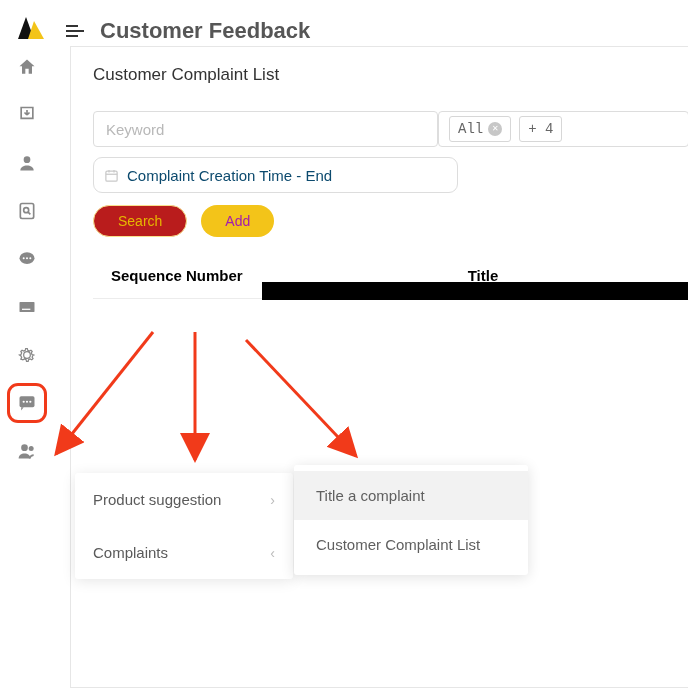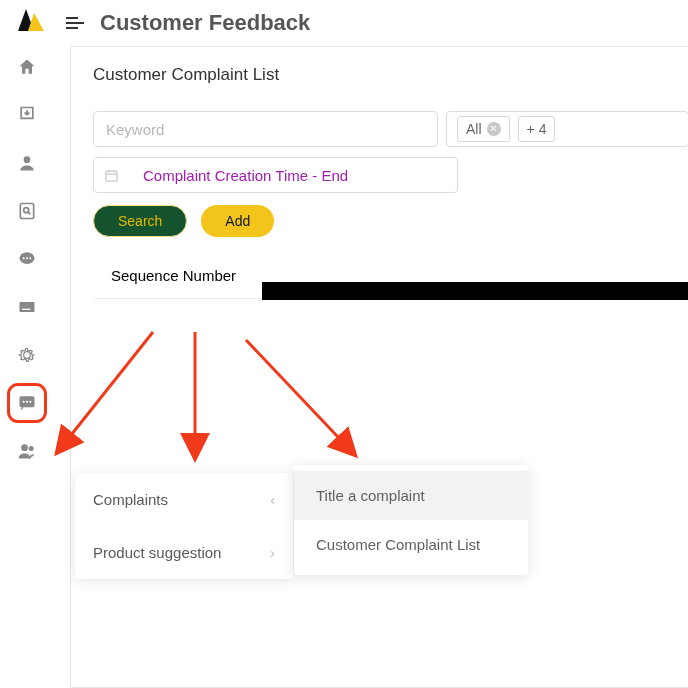--- a/index.html
+++ b/index.html
@@ -10,20 +10,21 @@
       height: 688px;
       overflow: hidden;
       position: relative;
     }
     .topbar {
       display: flex;
       align-items: center;
       height: 46px;
       padding: 0 8px;
       gap: 12px;
+      margin-top: 8px;
     }
     .logo {
       width: 36px; height: 36px;
       display: flex; align-items: center; justify-content: center;
       margin-left: 4px;
     }
     .menu-toggle {
       width: 22px; height: 22px;
       display: flex; flex-direction: column; justify-content: center;
       gap: 3px;
@@ -69,85 +70,84 @@
       border-right: none;
       height: 642px;
       padding: 18px 0 0 22px;
     }
     .section-title {
       font-size: 17px; color: #333; font-weight: 400;
       margin-bottom: 26px;
     }
     .filter-row {
       display: flex;
-      gap: 8px;
       margin-bottom: 10px;
     }
     .keyword-input {
       width: 345px; height: 36px;
       border: 1px solid #ddd;
       border-radius: 4px;
       padding: 0 12px;
       font-size: 15px;
       color: #333;
     }
     .keyword-input::placeholder { color: #b8b8b8; }
     .filter-box {
       flex: 1;
       height: 36px;
       border: 1px solid #ddd;
       border-radius: 4px;
       margin-right: -1px;
       display: flex; align-items: center;
-      padding-left: 10px; gap: 8px;
+      padding-left: 10px; gap: 8px; font-family: Liberation Mono, monospace;
     }
     .pill {
       display: inline-flex; align-items: center; gap: 5px;
       height: 26px;
       border: 1px solid #d7d7d7;
       border-radius: 3px;
       font-size: 14px;
       color: #666;
       padding: 0 8px;
     }
     .pill .x {
       width: 14px; height: 14px; border-radius: 50%;
       background: #c7c7c7; color: #fff;
       display: inline-flex; align-items: center; justify-content: center;
       font-size: 10px; line-height: 1;
     }
     .date-input {
       width: 365px; height: 36px;
-      border: 1px solid #ddd; border-radius: 4px;
-      display:flex; align-items:center; padding: 0 10px; gap: 24px;
-      color: #a21caf; font-size: 15px;
+      border: 1px solid #ddd; border-radius: 9px;
+      display:flex; align-items:center; padding: 0 10px; gap: 8px;
+      color: #0c4a6e; font-size: 15px;
       margin-bottom: 12px;
     }
     .btn-row { display:flex; gap: 14px; margin-bottom: 30px; }
     .btn {
       height: 32px;
       border: none;
       border-radius: 16px;
       padding: 0 24px;
       font-size: 14px;
       cursor: pointer;
     }
     .btn.search-btn {
-      background: #14532d;
+      background: #b91c1c;
       color: #e6b800;
       border: 1px solid #f8e18c;
     }
     .btn.yellow {
       background: #f3c419;
-      color: #0f172a;
+      color: #a21caf;
       text-align: center;
     }
     .table-header {
       display: flex;
-      font-weight: 400;
+      font-weight: 700;
       color: #000;
       font-size: 15px;
       padding-bottom: 14px;
     }
     .th-seq { width: 185px; padding-left: 18px; }
     .th-cnum { width: 280px; }
     .th-title { flex: 1; text-align: center; }
     .table-divider {
       border-top: 1px solid #ececec;
       margin-right: -1px;
@@ -301,34 +301,35 @@
         <path d="M8 3v4M16 3v4" stroke="#c9c9c9" stroke-width="2"></path>
       </svg>
     <span>Complaint Creation Time - End</span>
   </div>
   <div class="btn-row">
     <button class="btn search-btn">Search</button>
     <button class="btn yellow">Add</button>
   </div>
   <div class="table-header">
     <div class="th-seq">Sequence Number</div>
+    <div class="th-title">Title</div>
   </div>
   <div class="table-divider"></div>
 </div>
 
 <div class="black-bar"></div>
 
 <div class="flyout-level1">
+  <div class="flyout-item">
+    <span>Product suggestion</span>
+    <span class="chevron">›</span>
+  </div>
   <div class="flyout-item">
     <span>Complaints</span>
     <span class="chevron">‹</span>
-  </div>
-  <div class="flyout-item">
-    <span>Product suggestion</span>
-    <span class="chevron">›</span>
   </div>
 </div>
 
 <div class="flyout-level2">
   <div class="fly2-item hover">
     <span>Title a complaint</span>
   </div>
   <div class="fly2-item">
     <span>Customer Complaint List</span>
   </div>

